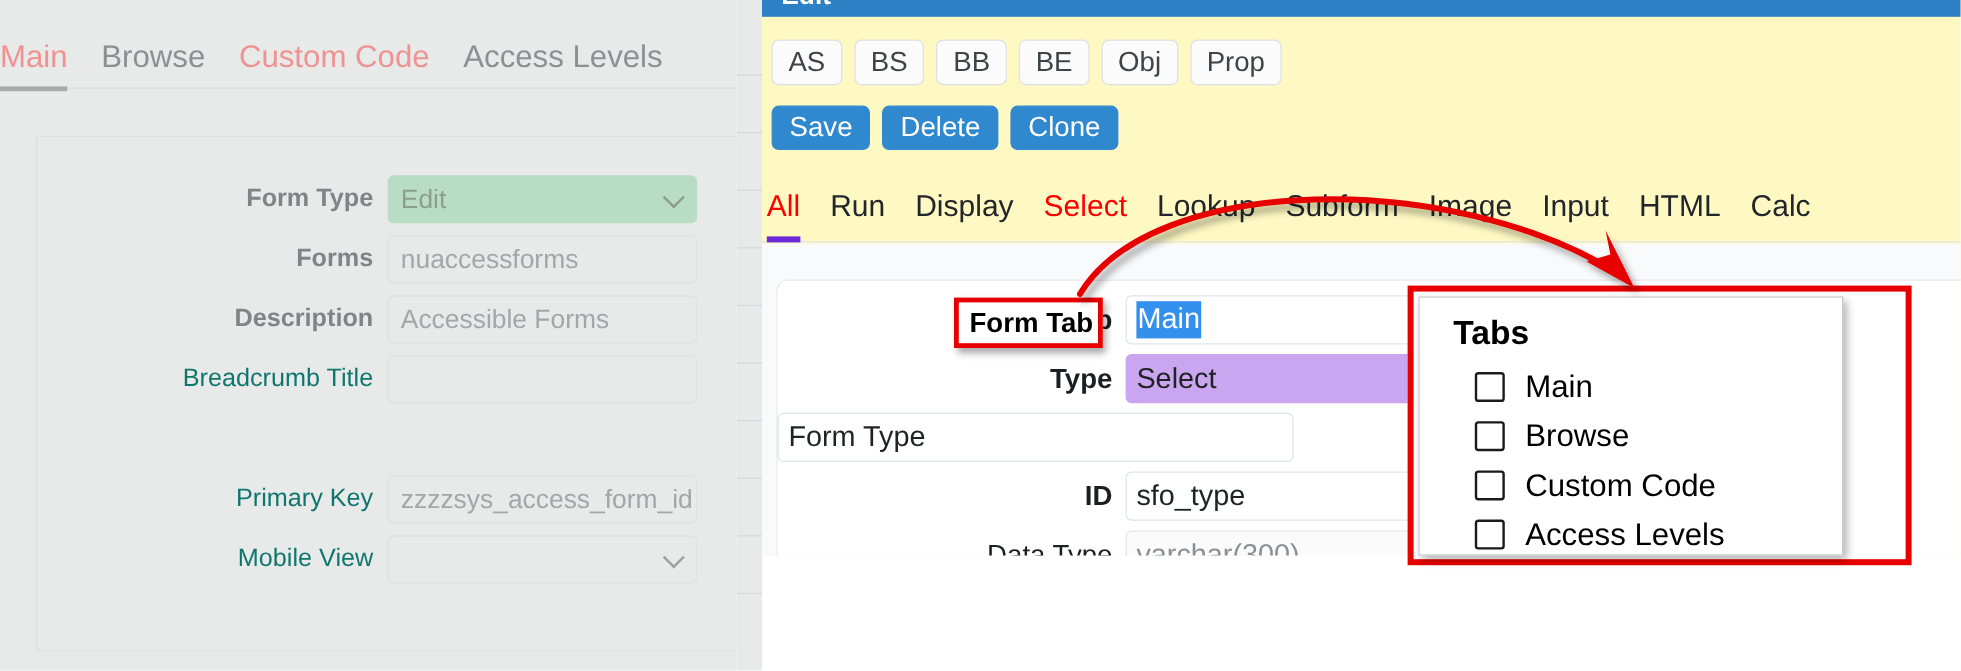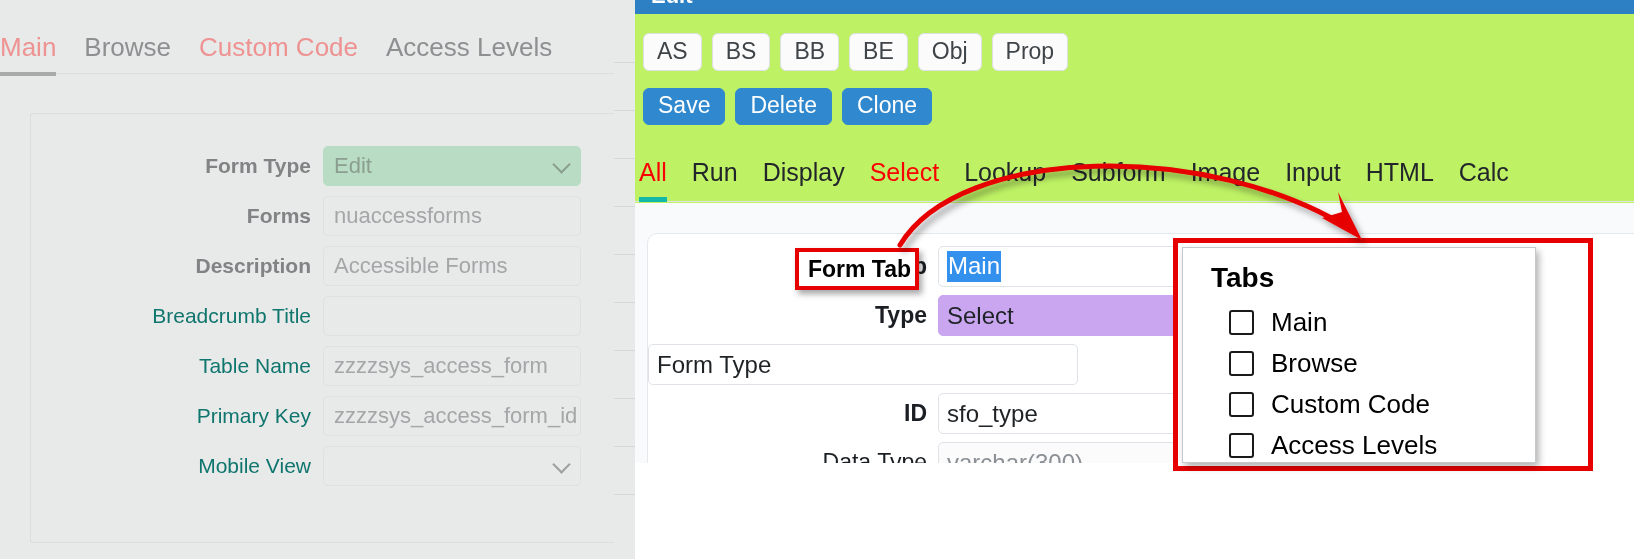--- a/index.html
+++ b/index.html
@@ -94,21 +94,21 @@
   }
   .strip-line {
     position: absolute; left: 0; width: 21px;
     height: 1px; background: #d6d7d8;
   }
 
   
   .right-panel {
     position: absolute; left: 635px; top: 0;
     width: 999px; height: 463px;
-    background: #bef264;
+    background: #fef9c3;
     overflow: hidden;
   }
   .modal-titlebar {
     position: absolute; left: 0; top: -22px;
     width: 999px; height: 36px;
     background: #2e80c4;
     color: #ffffff;
     font-size: 22px; font-weight: bold;
     display: flex; align-items: center;
     padding-left: 16px;
@@ -150,21 +150,21 @@
   }
   .ntab {
     font-size: 25px;
     color: #22262a;
     margin-right: 25px;
     padding-bottom: 10px;
     line-height: 29px;
     white-space: nowrap;
   }
   .ntab.red { color: #fb0000; }
-  .ntab.active { color: #fb0000; border-bottom: 5px solid #14b8a6; }
+  .ntab.active { color: #fb0000; border-bottom: 5px solid #6d28d9; }
 
   .panel-body {
     position: absolute; left: 0; top: 203px;
     width: 999px; height: 356px;
     background: #f9fafb;
   }
   .form-card {
     position: absolute; left: 12px; top: 30px;
     width: 1000px; height: 262px;
     background: #ffffff;
@@ -300,24 +300,20 @@
       <div class="lrow" style="top:128px">
         <div class="llabel bold">Description</div>
         <div class="lfield">Accessible Forms</div>
       </div>
 
       <div class="lrow" style="top:178px">
         <div class="llabel">Breadcrumb Title</div>
         <div class="lfield"></div>
       </div>
 
-      <div class="lrow" style="top:228px">
-        <div class="llabel">Table Name</div>
-        <div class="lfield">zzzzsys_access_form</div>
-      </div>
 
       <div class="lrow" style="top:278px">
         <div class="llabel">Primary Key</div>
         <div class="lfield">zzzzsys_access_form_id</div>
       </div>
 
       <div class="lrow" style="top:328px">
         <div class="llabel">Mobile View</div>
         <div class="lfield">
           <span></span>

